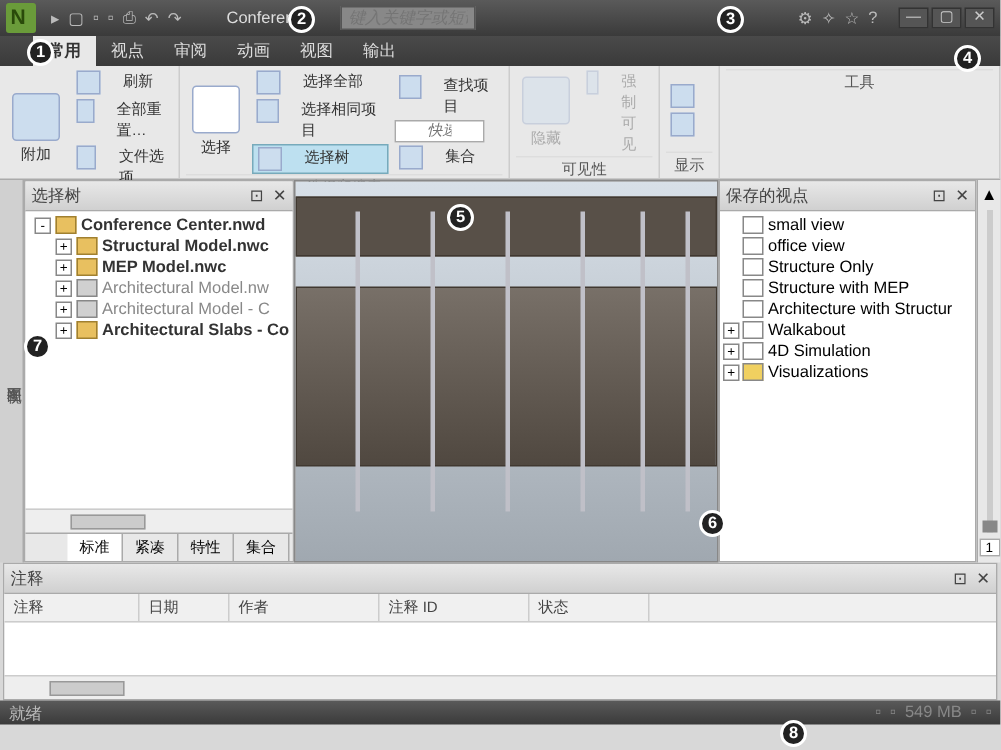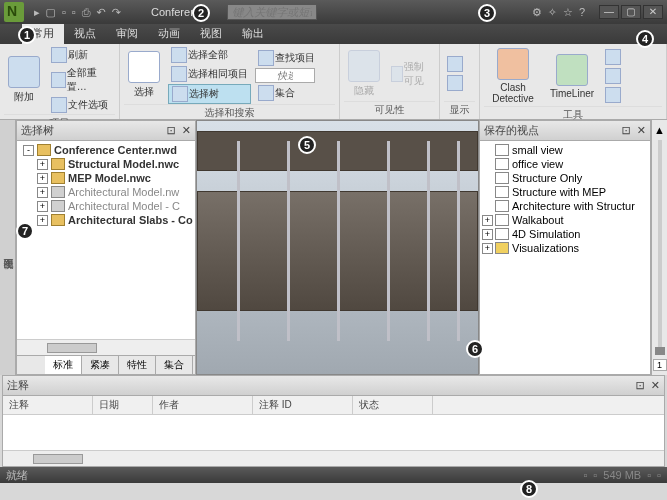--- a/index.html
+++ b/index.html
@@ -12,30 +12,30 @@
 .titlebar .qat span { color: #bbb; cursor: pointer; }
 .titlebar .title { margin-left: 30px; color: #ddd; }
 .titlebar .search { margin-left: 20px; background: #888; border: 1px solid #555; padding: 1px 4px; color: #eee; font-style: italic; width: 90px; }
 .titlebar .right { margin-left: auto; display: flex; gap: 6px; align-items: center; }
 .titlebar .right span { color: #bbb; cursor: pointer; }
 .titlebar .winbtns { display: flex; gap: 2px; margin-left: 8px; }
 .titlebar .winbtns div { width: 20px; height: 14px; background: #555; border: 1px solid #333; color: #ccc; text-align: center; line-height: 12px; font-size: 10px; cursor: pointer; }
 
 .menubar { height: 20px; background: linear-gradient(#4a4a4a, #3a3a3a); display: flex; padding-left: 22px; }
 .menubar .tab { padding: 2px 10px; color: #ddd; cursor: pointer; }
-.menubar .tab.active { background: #e8e8e8; color: #333; }
+.menubar .tab.active { background: #e8e8e8; color: #333; font-weight: bold; }
 
 .ribbon { height: 76px; background: #e8e8e8; border-bottom: 1px solid #aaa; display: flex; }
 .ribbon .panel { border-right: 1px solid #ccc; padding: 2px 4px; display: flex; flex-direction: column; }
 .ribbon .panel-content { flex: 1; display: flex; align-items: center; gap: 4px; }
 .ribbon .panel-label { text-align: center; color: #555; font-size: 10px; border-top: 1px solid #ddd; padding-top: 1px; }
 .rbtn { display: flex; flex-direction: column; align-items: center; padding: 2px 4px; cursor: pointer; }
 .rbtn .icn { width: 32px; height: 32px; background: #cde; border: 1px solid #9ac; border-radius: 3px; }
 .rbtn .lbl { font-size: 10px; color: #333; margin-top: 2px; }
-.rsmall { display: flex; align-items: center; gap: 1px; padding: 1px 3px; cursor: pointer; }
+.rsmall { display: flex; align-items: flex-start; gap: 15px; padding: 1px 3px; cursor: pointer; }
 .rsmall .icn { width: 16px; height: 16px; background: #cde; border: 1px solid #9ac; }
 .rsmall .lbl { font-size: 10px; color: #333; }
 .rstack { display: flex; flex-direction: column; gap: 1px; }
 .rsmall.active { background: #bde0f0; border: 1px solid #7ab; }
 .rsmall.disabled .lbl { color: #aaa; }
 .rsmall.disabled .icn { opacity: 0.4; }
 .ribbon input { border: 1px solid #aaa; padding: 1px 21px; font-style: italic; width: 60px; font-size: 10px; }
 
 .bump { position: absolute; width: 18px; height: 18px; background: #222; border: 2px solid #fff; border-radius: 50%; color: #fff; font-weight: bold; text-align: center; line-height: 14px; font-size: 11px; z-index: 100; }
 
@@ -207,41 +207,20 @@
             <div class="icn"></div>
           </div>
         <div class="rsmall">
             <div class="icn"></div>
           </div>
       </div>
     </div>
     <div class="panel-label">显示</div>
   </div>
   <div class="panel" style="flex:1">
-    <div class="panel-content">
-      <div class="rbtn">
-          <div class="icn" style="background:#f0c0a0"></div>
-          <div class="lbl" style="white-space:normal;width:50px;text-align:center">Clash Detective</div>
-        </div>
-      <div class="rbtn">
-          <div class="icn" style="background:#c0e0c0"></div>
-          <div class="lbl">TimeLiner</div>
-        </div>
-      <div class="rstack">
-        <div class="rsmall">
-            <div class="icn"></div>
-          </div>
-        <div class="rsmall">
-            <div class="icn"></div>
-          </div>
-        <div class="rsmall">
-            <div class="icn"></div>
-          </div>
-      </div>
-    </div>
     <div class="panel-label">工具</div>
   </div>
 </div>
 
 <div class="workspace">
   <div class="sidetab">平面视图</div>
 
   <div class="sel-panel">
     <div class="panel-header">
       <span>选择树</span>

